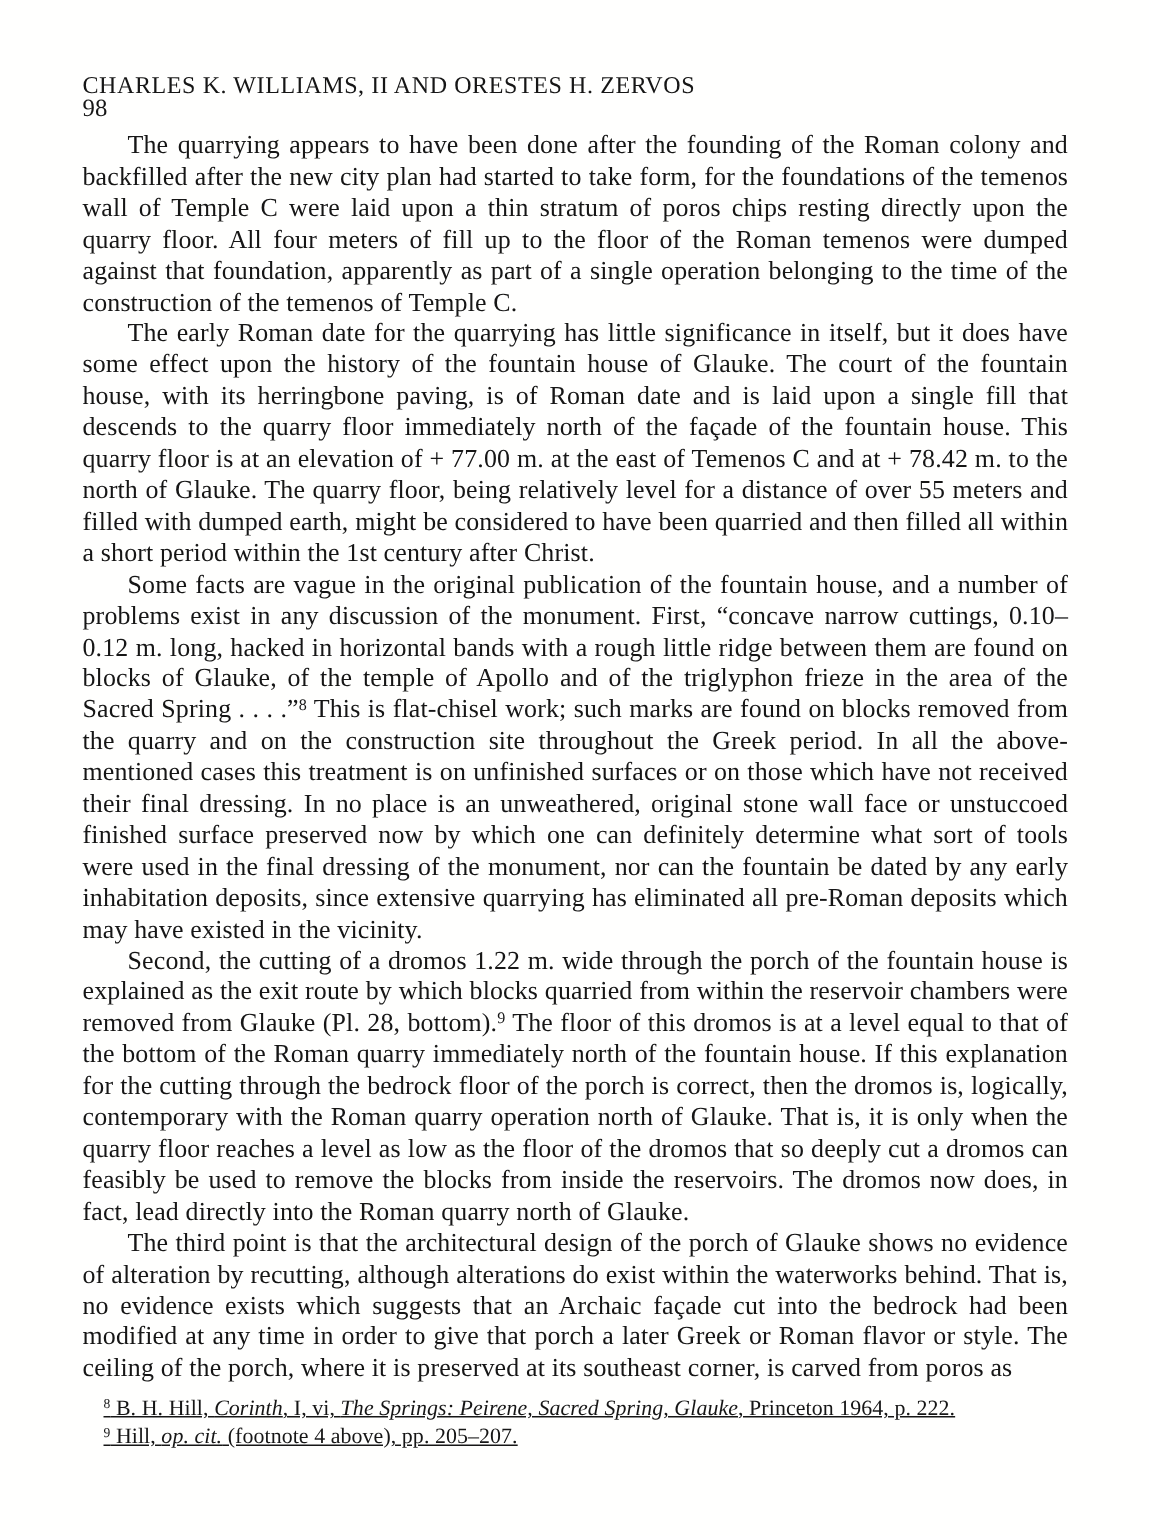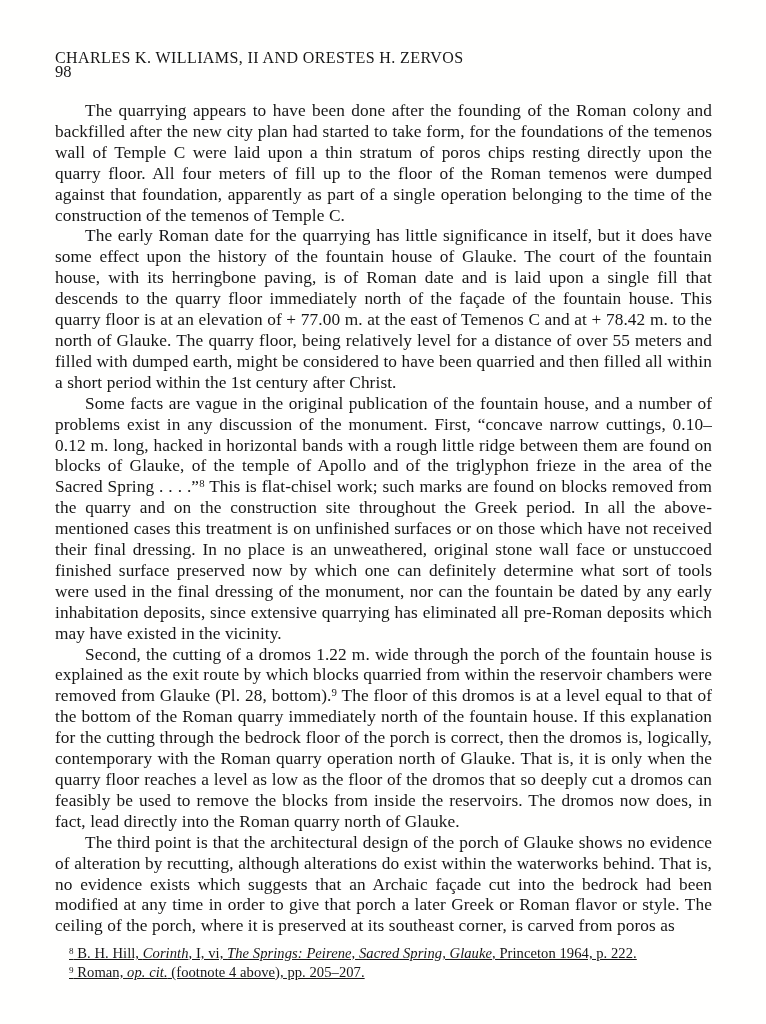--- a/index.html
+++ b/index.html
@@ -30,21 +30,21 @@
     font-size: 16.5px;
     line-height: 18px;
   }
   .running-head-title {
     font-size: 16px;
     line-height: 18px;
     letter-spacing: 0.4px;
     white-space: nowrap;
   }
   .article-body {
-    margin-top: 34px;
+    margin-top: 20px;
     text-align: justify;
     font-size: 17.3px;
     line-height: 20.9px;
     letter-spacing: 0.1px;
   }
   .para {
     margin: 0;
     text-indent: 30px;
   }
   .para sup, .footnote sup {
@@ -78,15 +78,15 @@
   <div class="article-body">
       <p class="para"><span>The quarrying appears to have been done after the founding of the Roman colony and backfilled after the new city plan had started to take form, for the foundations of the temenos wall of Temple C were laid upon a thin stratum of poros chips resting directly upon the quarry floor. All four meters of fill up to the floor of the Roman temenos were dumped against that foundation, apparently as part of a single operation belonging to the time of the construction of the temenos of Temple C.</span></p>
       <p class="para"><span>The early Roman date for the quarrying has little significance in itself, but it does have some effect upon the history of the fountain house of Glauke. The court of the fountain house, with its herringbone paving, is of Roman date and is laid upon a single fill that descends to the quarry floor immediately north of the façade of the fountain house. This quarry floor is at an elevation of + 77.00 m. at the east of Temenos C and at + 78.42 m. to the north of Glauke. The quarry floor, being relatively level for a distance of over 55 meters and filled with dumped earth, might be considered to have been quarried and then filled all within a short period within the 1st century after Christ.</span></p>
       <p class="para"><span>Some facts are vague in the original publication of the fountain house, and a number of problems exist in any discussion of the monument. First, “concave narrow cuttings, 0.10–0.12 m. long, hacked in horizontal bands with a rough little ridge between them are found on blocks of Glauke, of the temple of Apollo and of the triglyphon frieze in the area of the Sacred Spring . . . .”</span><sup>8</sup><span> This is flat-chisel work; such marks are found on blocks removed from the quarry and on the construction site throughout the Greek period. In all the above-mentioned cases this treatment is on unfinished surfaces or on those which have not received their final dressing. In no place is an unweathered, original stone wall face or unstuccoed finished surface preserved now by which one can definitely determine what sort of tools were used in the final dressing of the monument, nor can the fountain be dated by any early inhabitation deposits, since extensive quarrying has eliminated all pre-Roman deposits which may have existed in the vicinity.</span></p>
       <p class="para"><span>Second, the cutting of a dromos 1.22 m. wide through the porch of the fountain house is explained as the exit route by which blocks quarried from within the reservoir chambers were removed from Glauke (Pl. 28, bottom).</span><sup>9</sup><span> The floor of this dromos is at a level equal to that of the bottom of the Roman quarry immediately north of the fountain house. If this explanation for the cutting through the bedrock floor of the porch is correct, then the dromos is, logically, contemporary with the Roman quarry operation north of Glauke. That is, it is only when the quarry floor reaches a level as low as the floor of the dromos that so deeply cut a dromos can feasibly be used to remove the blocks from inside the reservoirs. The dromos now does, in fact, lead directly into the Roman quarry north of Glauke.</span></p>
       <p class="para"><span>The third point is that the architectural design of the porch of Glauke shows no evidence of alteration by recutting, although alterations do exist within the waterworks behind. That is, no evidence exists which suggests that an Archaic façade cut into the bedrock had been modified at any time in order to give that porch a later Greek or Roman flavor or style. The ceiling of the porch, where it is preserved at its southeast corner, is carved from poros as</span></p>
     </div>
 
   <div class="footnotes">
       <p class="footnote"><sup>8</sup><span> B. H. Hill, </span><em>Corinth</em><span>, I, vi, </span><em>The Springs: Peirene, Sacred Spring, Glauke</em><span>, Princeton 1964, p. 222.</span></p>
-      <p class="footnote"><sup>9</sup><span> Roman, </span><em>op. cit.</em><span> (footnote 4 above), pp. 205–207.</span></p>
+      <p class="footnote"><sup>9</sup><span> Hill, </span><em>op. cit.</em><span> (footnote 4 above), pp. 205–207.</span></p>
     </div>
 </div>
 
 </body></html>

